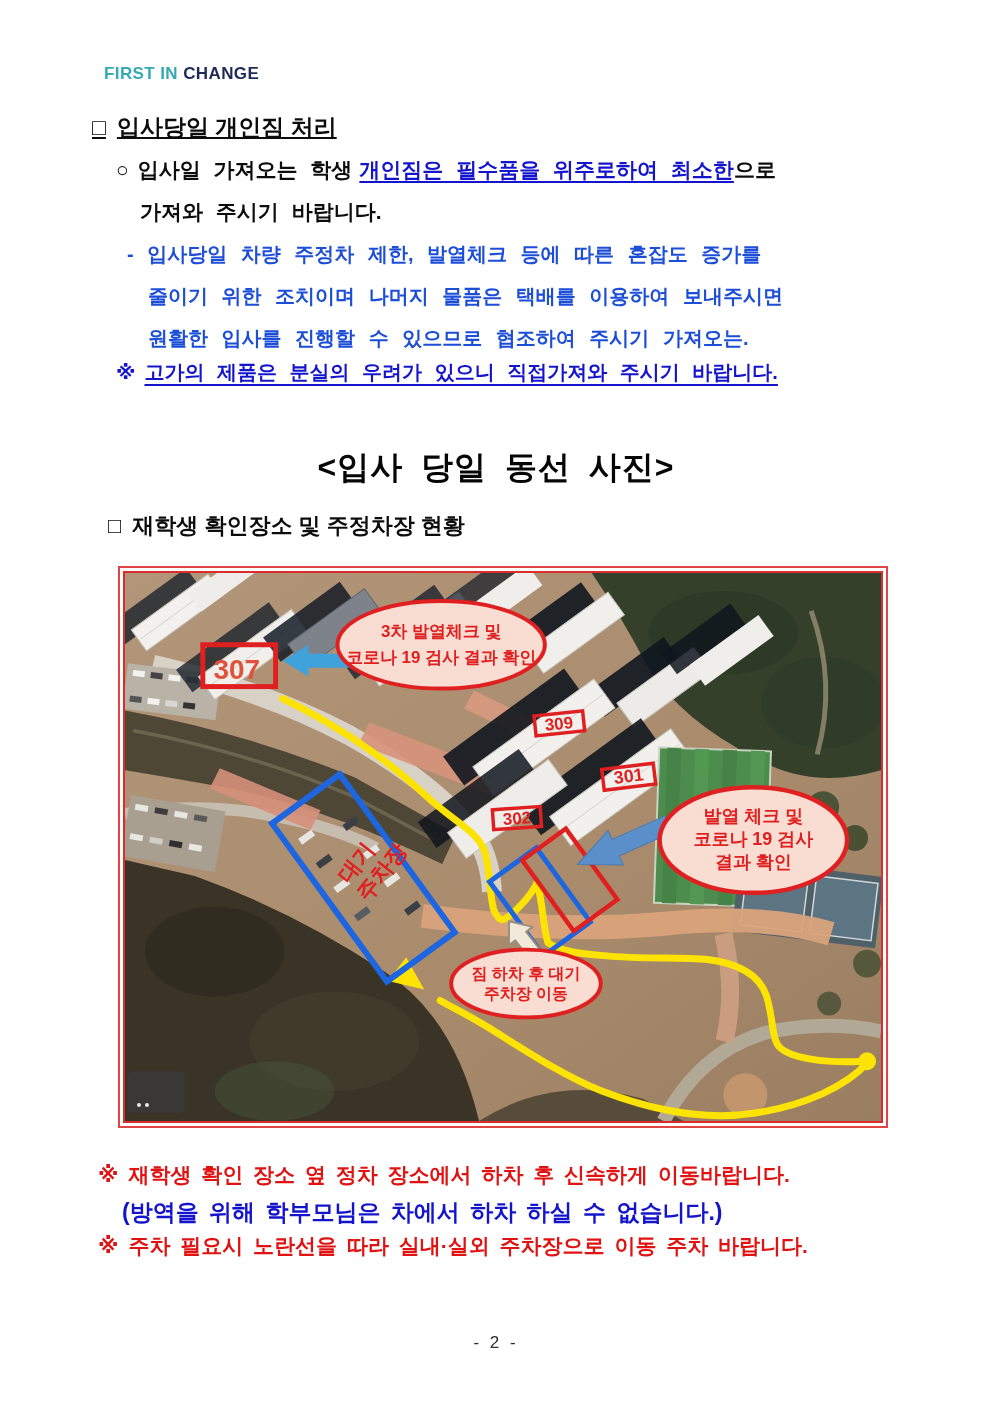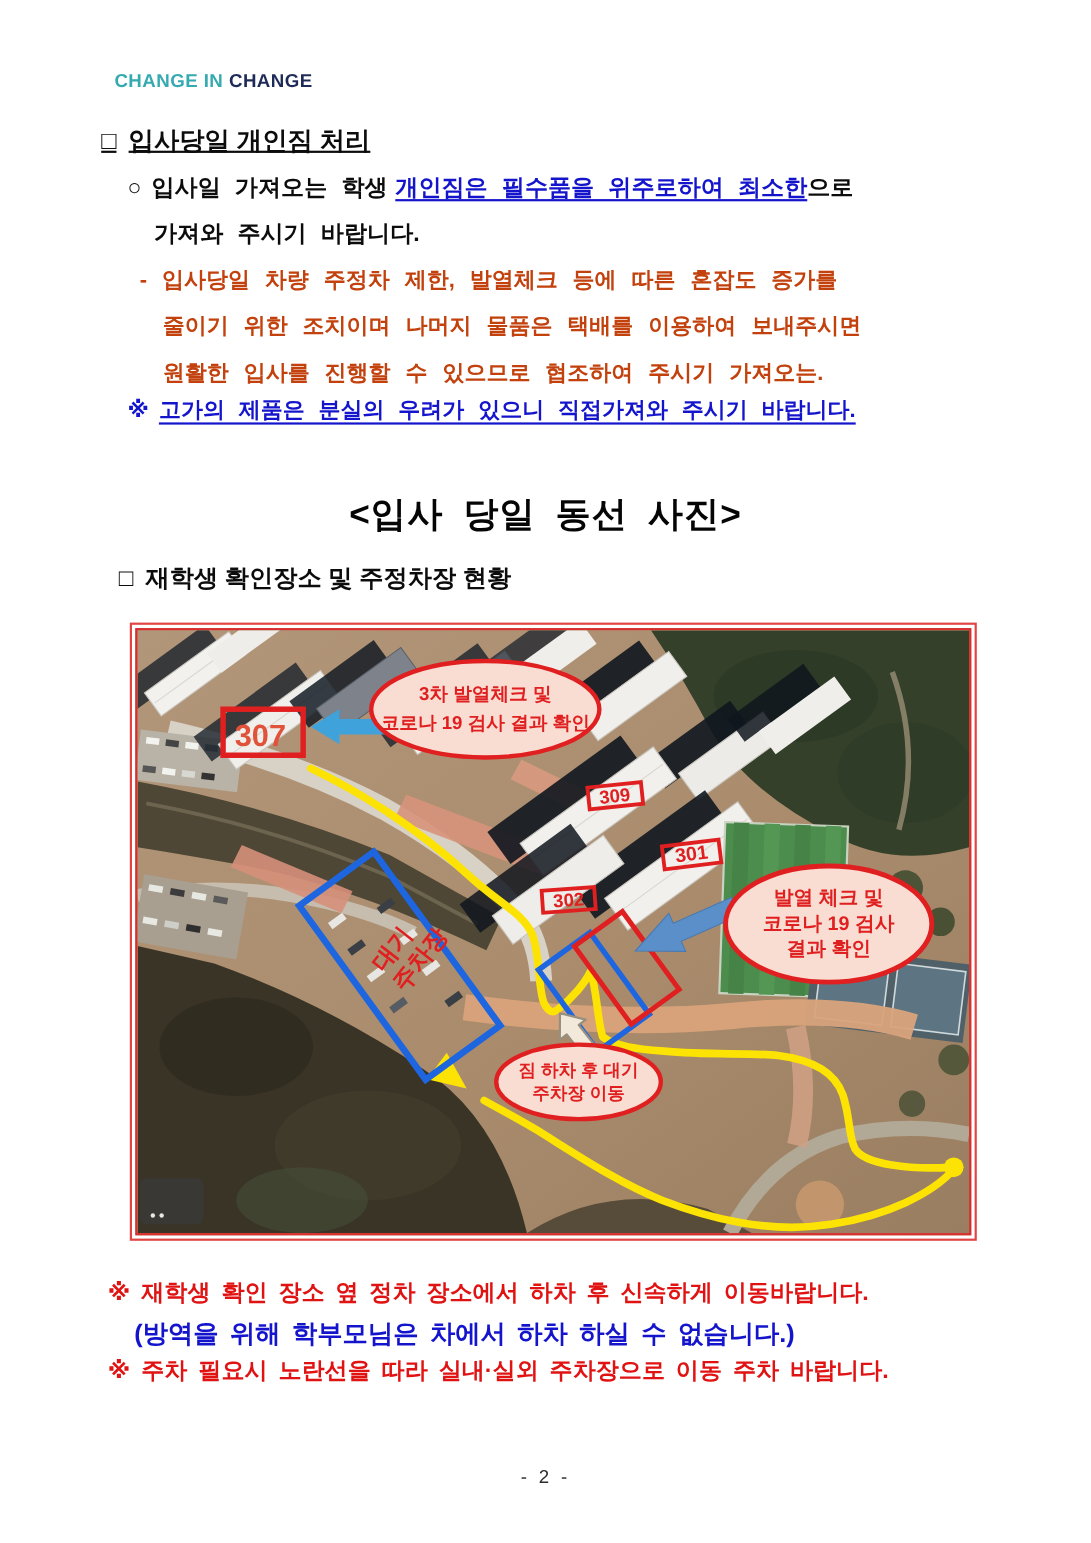--- a/index.html
+++ b/index.html
@@ -12,21 +12,21 @@
   .abs{position:absolute;white-space:nowrap;}
   
   .logo{font-size:17px;font-weight:800;letter-spacing:.4px;}
   .logo .teal{color:#35aab1;} .logo .navy{color:#1e2b58;}
   
   .h1{font-size:23px;font-weight:700;color:#0c0c0c;}
   .h1 .bullet, .h2 .bullet{margin-right:11px;font-weight:400;}
   .h2{font-size:22px;font-weight:700;color:#0c0c0c;}
   .body1{font-size:21px;font-weight:700;word-spacing:7px;color:#0c0c0c;}
   .body1 .bullet{margin-right:9px;font-weight:400;}
-  .body2{font-size:20px;font-weight:600;word-spacing:8px;color:#c2410c;}
+  .body2{font-size:20px;font-weight:600;word-spacing:8px;color:#1d4ed8;}
   .linkblue{color:#1414cc;text-decoration:underline;text-decoration-thickness:2px;text-underline-offset:4px;}
   .pre-gap{margin-right:7px;}
   .noteblue{font-size:20px;font-weight:700;word-spacing:7px;color:#1414cc;}
   .noteblue .marker{margin-right:9px;}
   .noteblue .utext{text-decoration:underline;text-decoration-thickness:2px;text-underline-offset:5px;}
   .title{left:0;width:992px;text-align:center;font-size:32px;font-weight:700;color:#050505;letter-spacing:1px;word-spacing:8px;}
   
   .map-frame{position:absolute;left:118px;top:566px;width:770px;height:562px;
     border:2px solid #e24444;box-sizing:border-box;padding:3px;background:#fff;}
   .map-inner{width:100%;height:100%;border:2px solid #da2d2d;box-sizing:border-box;background:#b09478;overflow:hidden;}
@@ -40,21 +40,21 @@
   
   .notered{font-size:21px;font-weight:700;word-spacing:4px;color:#e01212;}
   .notered .marker{margin-right:10px;}
   .subblue{font-size:23px;font-weight:700;word-spacing:4px;color:#1414cc;}
   .pagenum{left:0;width:992px;text-align:center;font-size:17px;color:#2c2c2c;letter-spacing:3px;font-weight:500;}
 </style>
 </head>
 <body>
 
 <div class="abs logo" style="left:104px;top:64px;">
-  <span class="teal">CHANGE IN</span><span> </span><span class="navy">CHANGE</span>
+  <span class="teal">FIRST IN</span><span> </span><span class="navy">CHANGE</span>
 </div>
 
 <div class="abs h1" style="left:92px;top:112px;text-decoration:underline;">
   <span class="bullet">□</span><span>입사당일 개인짐 처리</span>
 </div>
 
 <div class="abs body1" style="left:116px;top:156px;">
   <span class="bullet">○</span><span class="pre-gap">입사일 가져오는 학생</span><span class="linkblue">개인짐은 필수품을 위주로하여 최소한</span><span>으로</span>
 </div>
 

